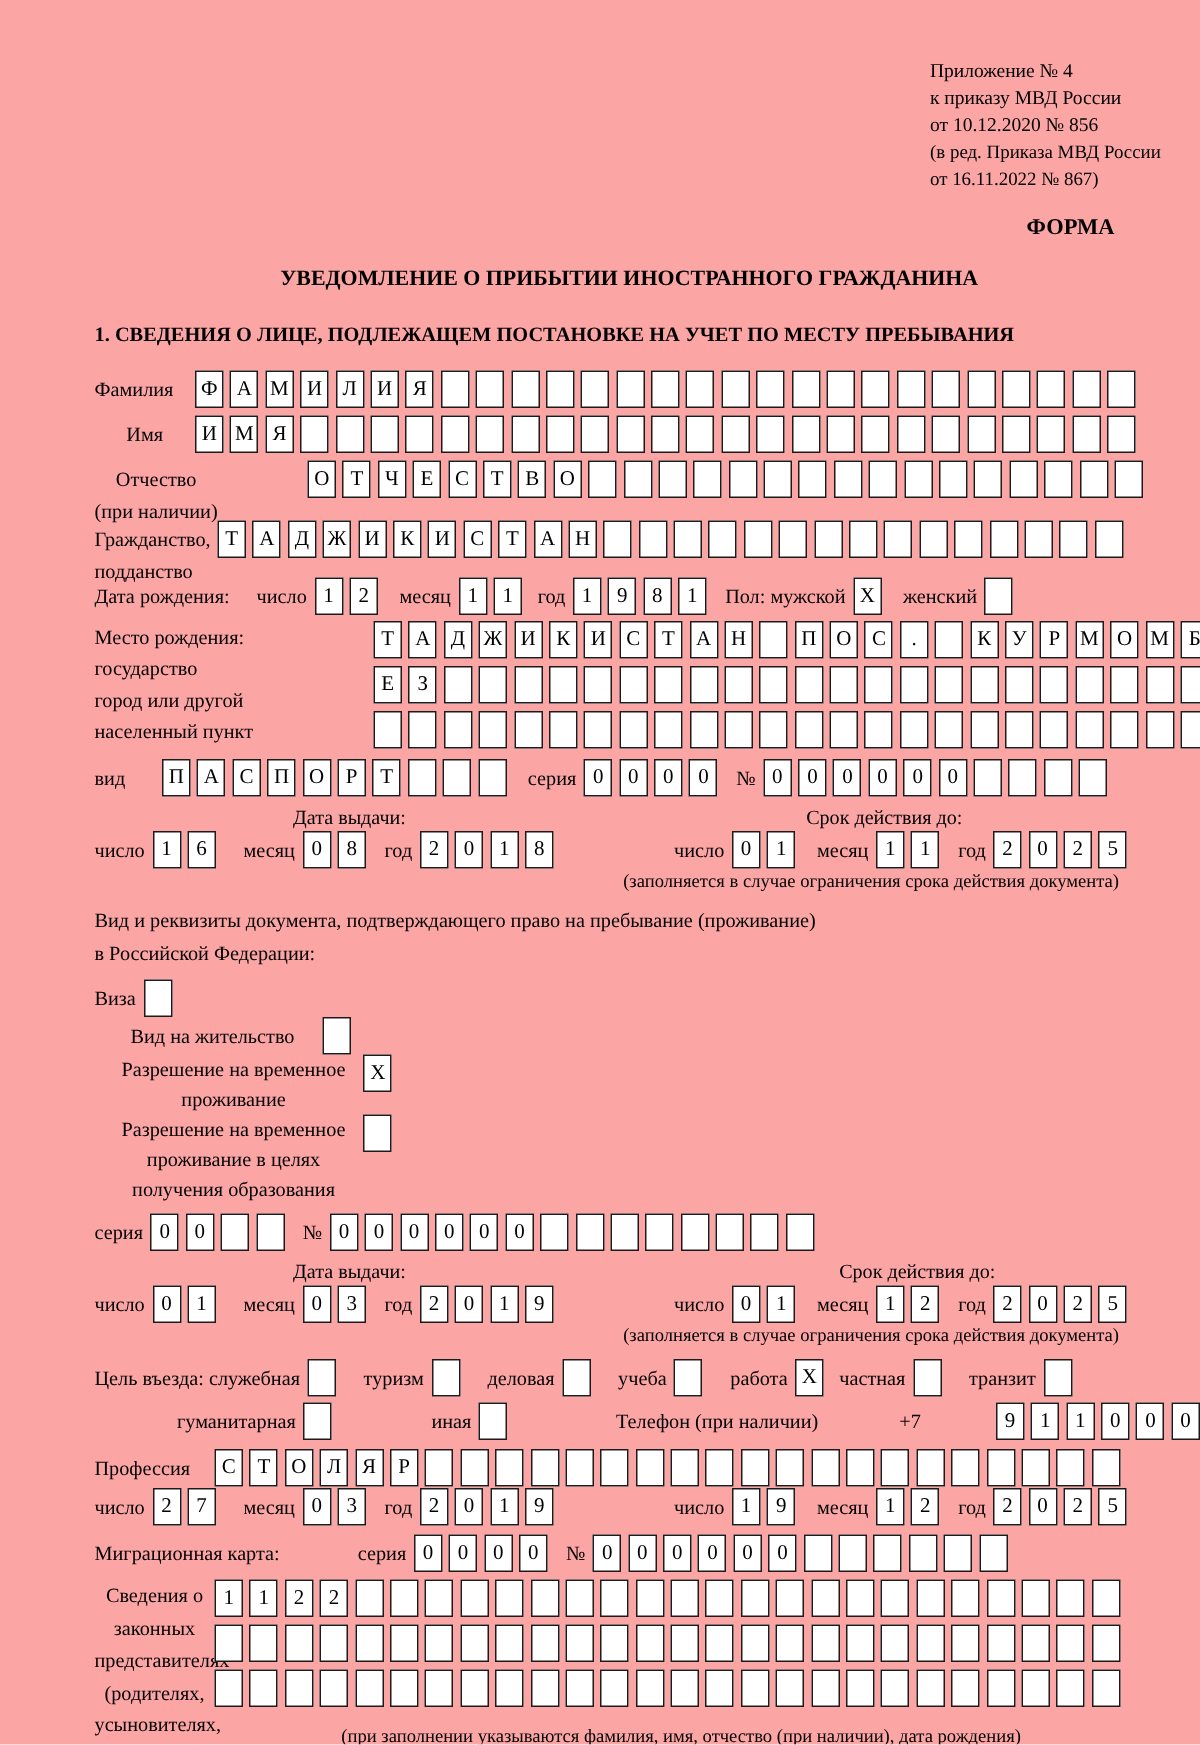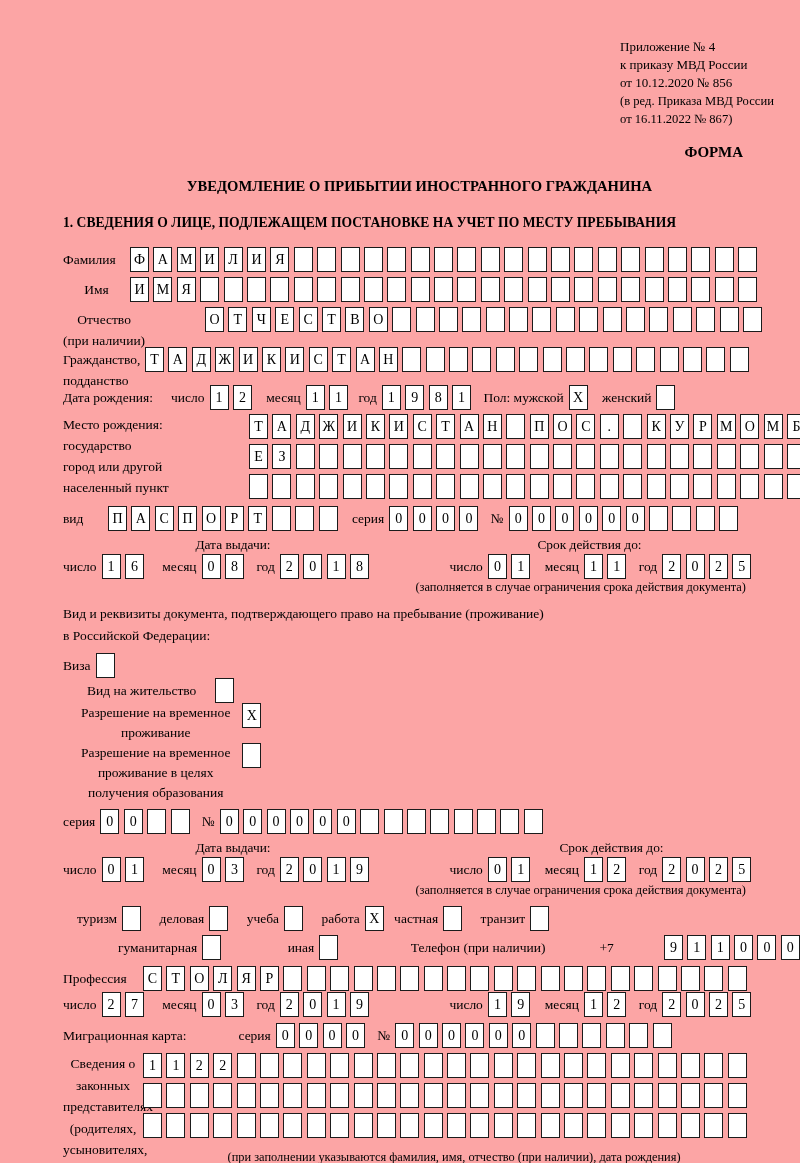--- a/index.html
+++ b/index.html
@@ -560,20 +560,26 @@
           <span class="cell">2</span>
           <span class="cell">0</span>
           <span class="cell">2</span>
           <span class="cell">5</span>
         </span>
       </span>
   </div>
   <div class="note">(заполняется в случае ограничения срока действия документа)</div>
 
   <div class="row mt8">
+    <span class="pair">
+        <span class="lb">Цель въезда: служебная</span>
+        <span class="grid">
+          <span class="cell"></span>
+        </span>
+      </span>
     <span class="pair gap14">
         <span class="lb">туризм</span>
         <span class="grid">
           <span class="cell"></span>
         </span>
       </span>
     <span class="pair gap14">
         <span class="lb">деловая</span>
         <span class="grid">
           <span class="cell"></span>

